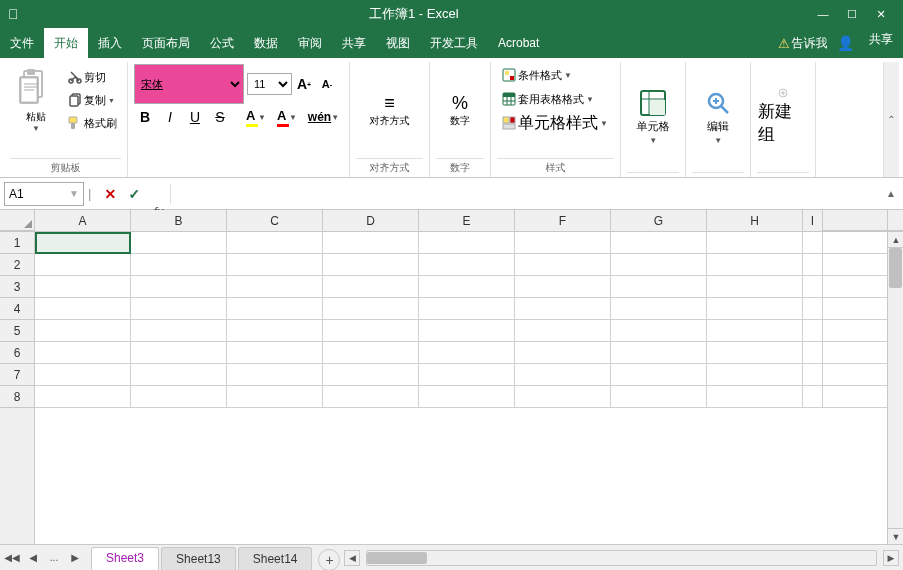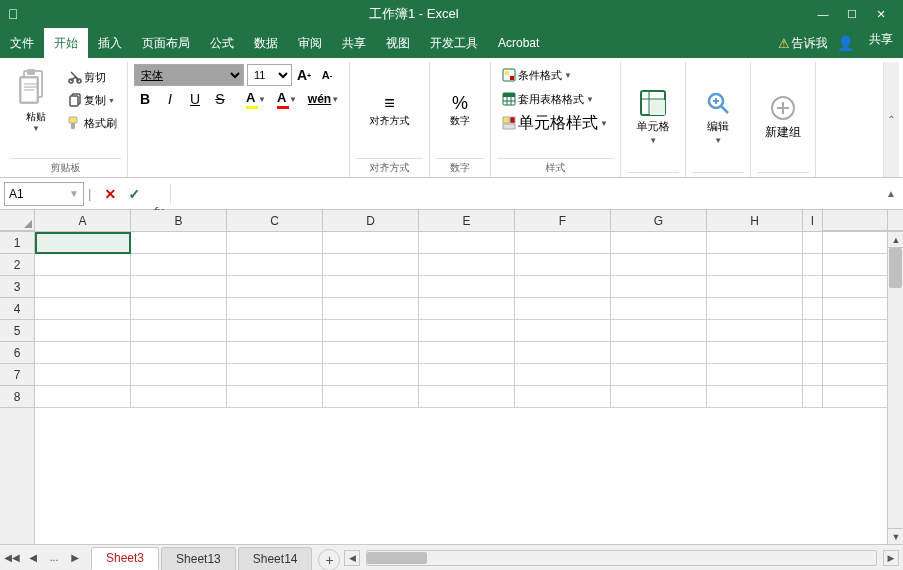--- a/index.html
+++ b/index.html
@@ -108,24 +108,24 @@
       gap: 2px;
     }
 
     .font-row {
       display: flex;
       align-items: center;
       gap: 3px;
     }
 
     .font-select {
-      height: 22px;
+      height: 40px;
       font-size: 11px;
       border: 1px solid #aaa;
-      background: #a3a3a3;
+      background: #ec4899;
       padding: 0 2px;
       width: 110px;
       cursor: pointer;
       text-decoration: underline;
     }
 
     .font-size-select {
       height: 22px;
       font-size: 11px;
       border: 1px solid #aaa;
@@ -499,21 +499,21 @@
       border: 1px solid #c8c8c8;
       border-bottom: none;
       border-radius: 3px 3px 0 0;
       background: #e0e0e0;
       color: #333;
       white-space: nowrap;
       height: 24px;
       display: flex;
       align-items: center;
     }
-    .sheet-tab.active { background: #fff; color: #b91c1c; border-bottom: 2px solid #fff; z-index: 1; }
+    .sheet-tab.active { background: #fff; color: #a21caf; border-bottom: 2px solid #fff; z-index: 1; }
 
     .add-sheet-btn {
       width: 22px;
       height: 22px;
       display: flex;
       align-items: center;
       justify-content: center;
       cursor: pointer;
       font-size: 14px;
       color: #555;
@@ -885,21 +885,21 @@
       </div>
 
       <div class="ribbon-group" style="min-width:60px;">
         <div class="ribbon-group-content" style="align-items:center;justify-content:center;">
           <div class="edit-btn">
             <svg width="28" height="28" viewBox="0 0 28 28">
               <circle cx="14" cy="14" r="11" fill="none" stroke="#aaa" stroke-width="2"></circle>
               <line x1="14" y1="8" x2="14" y2="20" stroke="#aaa" stroke-width="2"></line>
               <line x1="8" y1="14" x2="20" y2="14" stroke="#aaa" stroke-width="2"></line>
             </svg>
-            <span style="font-size:12px;">新建组</span>
+            <span style="font-size:17px;">新建组</span>
           </div>
         </div>
         <div class="ribbon-group-label"></div>
       </div>
 
       <div style="flex:1;"></div>
 
       <div class="ribbon-collapse">⌃</div>
     </div>
   </div>

